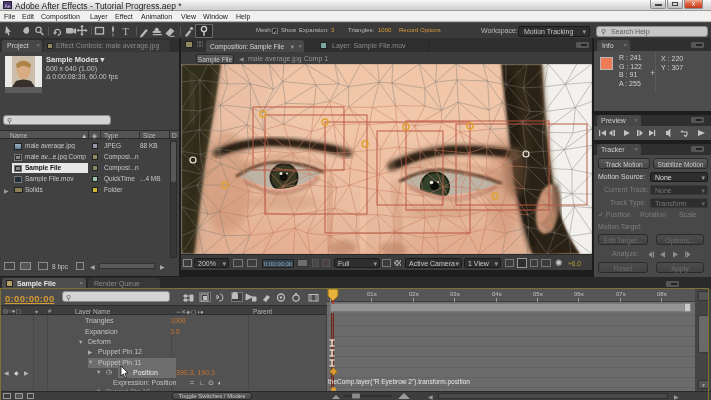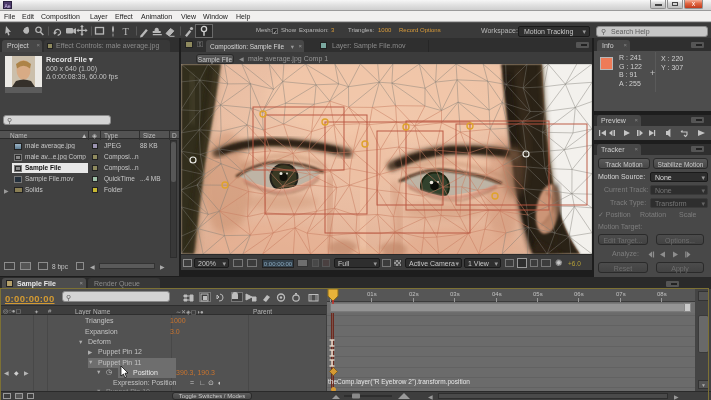--- a/index.html
+++ b/index.html
@@ -35,20 +35,21 @@
 
 .gbtn{position:absolute;background:linear-gradient(#5a5a5a,#474747);border:1px solid #2a2a2a;border-radius:3px;color:#c9c9c9;font-size:7px;text-align:center;}
 .gbtn.dim{color:#6f6f6f;background:linear-gradient(#4c4c4c,#424242);}
 
 #tl{left:0;top:277px;width:711px;height:123px;background:#4d4d4d;}
 .tlrow{position:absolute;left:0;width:327px;height:10px;font-size:7px;color:#c3c3c3;white-space:nowrap;}
 </style></head><body>
 <div id="root">
 <div class="abs" id="title">
  <div style="position:absolute;left:3px;top:1px;width:9px;height:8px;background:#4d3a6b;border:1px solid #2a2040;color:#cfc3ea;font-size:5px;line-height:8px;text-align:center;">Ae</div>
+ <div class="txt">Adobe After Effects - Tutorial Progress.aep *</div>
  <div class="winbtn" style="left:650px;width:16px;">
         <span style="position:absolute;left:4px;top:4px;width:7px;height:2px;background:#444;"></span>
       </div>
  <div class="winbtn" style="left:667px;width:16px;">
         <span style="position:absolute;left:4px;top:2px;width:6px;height:4px;border:1px solid #444;"></span>
       </div>
  <div class="winbtn close" style="left:684px;width:19px;color:#fff;font-size:7px;text-align:center;line-height:8px;">x</div>
 </div>
     <div class="abs" id="menu">
       <span style="left:4px">File</span>
@@ -120,21 +121,21 @@
     <div class="panelbg" style="left:0;top:52px;width:179px;height:224px;background:#414141;"></div>
     <div class="abs" style="left:5px;top:56px;width:37px;height:31px;background:#e8e8e6;"></div>
     <svg class="abs" style="left:5px;top:56px" width="37" height="31" viewBox="0 0 37 31">
       <rect width="37" height="31" fill="#eceae6"></rect>
       <rect x="7" y="0" width="23" height="31" fill="#cbbfab"></rect>
       <ellipse cx="18.5" cy="14" rx="7" ry="10" fill="#d8ab85"></ellipse>
       <path d="M11 8 q7.5-6.5 15 0 l-1 4.5 q-6.5-5.5 -13 0 z" fill="#ad8347"></path>
       <path d="M7 31 l4-6 q7.5-3 15 0 l4 6 z" fill="#35302a"></path>
     </svg>
     <div class="abs" style="left:5px;top:87px;width:37px;height:6px;background:#5c5c5c;"></div>
-    <div class="abs" style="left:46px;top:55px;font-size:7.5px;font-weight:bold;color:#e2e2e2;white-space:nowrap;">Record File ▾</div>
+    <div class="abs" style="left:46px;top:55px;font-size:7.5px;font-weight:bold;color:#e2e2e2;white-space:nowrap;">Sample Modes ▾</div>
     <div class="abs t7" style="left:46px;top:65px;">600 x 640 (1.00)</div>
     <div class="abs t7" style="left:46px;top:73px;">Δ 0:00:08:39, 60.00 fps</div>
     <div class="searchbox abs" style="left:3px;top:115px;width:108px;height:10px;">
       <span style="position:absolute;left:3px;top:1px;">⚲</span>
     </div>
     <div class="abs" style="left:0;top:130px;width:179px;height:9px;background:#535353;border-top:1px solid #2c2c2c;border-bottom:1px solid #2c2c2c;font-size:6.5px;color:#bdbdbd;">
       <span style="position:absolute;left:10px;top:1px;">Name</span>
       <span style="position:absolute;left:81px;top:1px;">▲</span>
       <span style="position:absolute;left:92px;top:1px;">◈</span>
       <span style="position:absolute;left:104px;top:1px;">Type</span>

